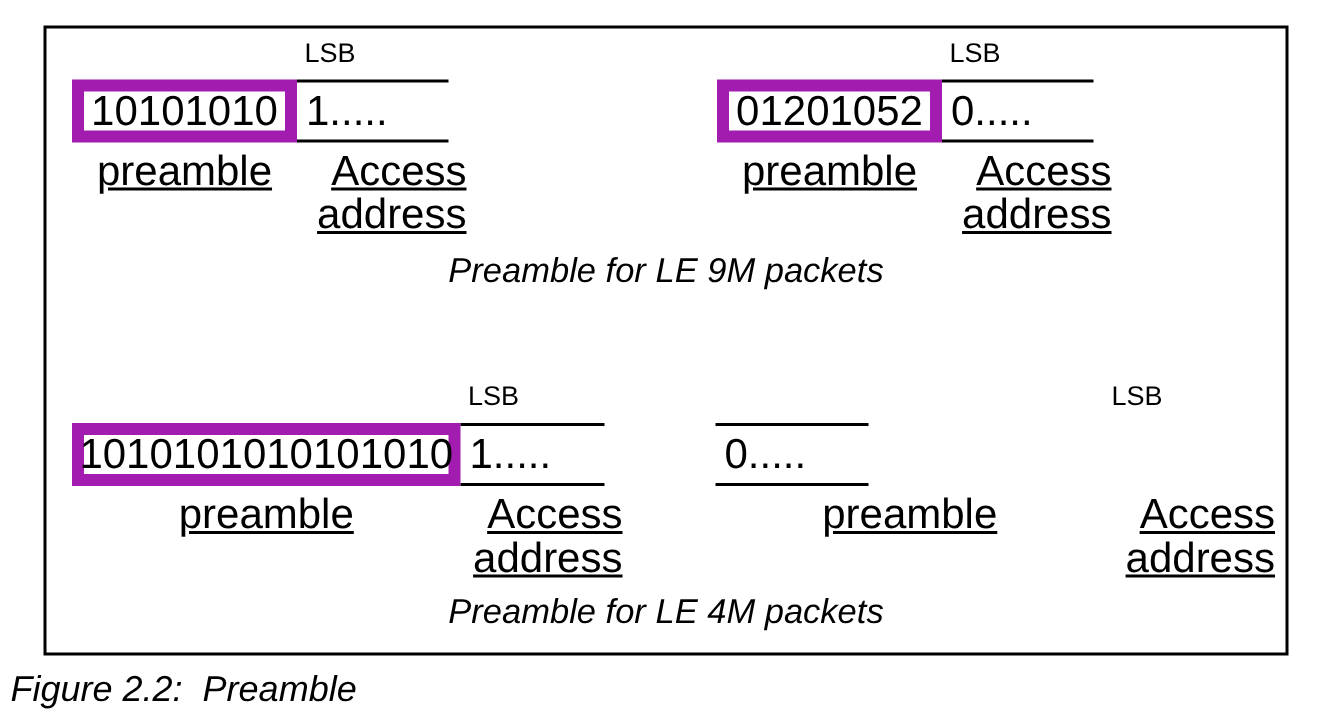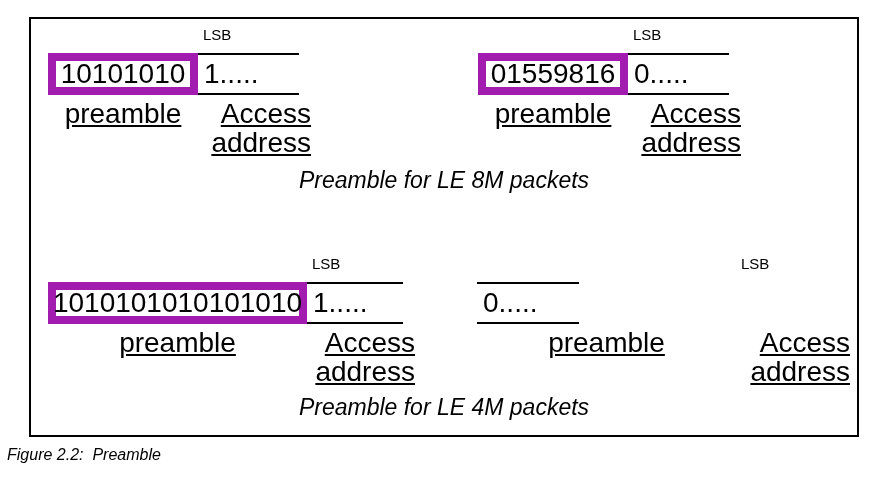--- a/index.html
+++ b/index.html
@@ -28,21 +28,21 @@
   }
   .d1 { --x: 48px;  --y: 53px;  --pw: 150px; --aw: 101px; }
   .d2 { --x: 478px; --y: 53px;  --pw: 150px; --aw: 101px; }
   .d3 { --x: 48px;  --y: 282px; --pw: 259px; --aw: 96px; }
   .d4 { --x: 477px; --y: 282px; --pw: 259px; --aw: 102px; }
 
   .lsb {
     position: absolute;
     bottom: calc(100% + 7px);
     left: calc(var(--pw) + 5px);
-    font-size: 15px; line-height: 22px;
+    font-size: 18px; line-height: 22px;
   }
 
   .cells { display: flex; height: 42px; }
   .preamble-cell {
     box-sizing: border-box;
     width: var(--pw); height: 42px;
     border: 8px solid #a21caf;
     display: flex; align-items: center; justify-content: center;
     white-space: nowrap;
   }
@@ -68,21 +68,21 @@
   .group-caption {
     position: absolute; left: 29px; width: 830px;
     text-align: center;
     font-style: italic; font-size: 23px;
   }
   .caption-1m { top: 167px; }
   .caption-2m { top: 394px; }
 
   .fig-caption {
     position: absolute; left: 7px; top: 446px;
-    font-style: italic; font-size: 16px;
+    font-style: italic; font-size: 24px;
     white-space: pre-wrap;
   }
 </style>
 </head>
 <body>
 
 <div class="page">
 
   <div class="figure-box"></div>
 
@@ -94,30 +94,30 @@
     </div>
     <div class="labels">
       <div class="plabel">preamble</div>
       <div class="alabel">Access address</div>
     </div>
   </div>
 
   <div class="diagram d2">
     <div class="lsb">LSB</div>
     <div class="cells">
-      <div class="preamble-cell">01559816</div>
+      <div class="preamble-cell">01201052</div>
       <div class="access-cell">0.....</div>
     </div>
     <div class="labels">
       <div class="plabel">preamble</div>
       <div class="alabel">Access address</div>
     </div>
   </div>
 
-  <div class="group-caption caption-1m">Preamble for LE 8M packets</div>
+  <div class="group-caption caption-1m">Preamble for LE 9M packets</div>
 
   <div class="diagram d3">
     <div class="lsb">LSB</div>
     <div class="cells">
       <div class="preamble-cell">1010101010101010</div>
       <div class="access-cell">1.....</div>
     </div>
     <div class="labels">
       <div class="plabel">preamble</div>
       <div class="alabel">Access address</div>

